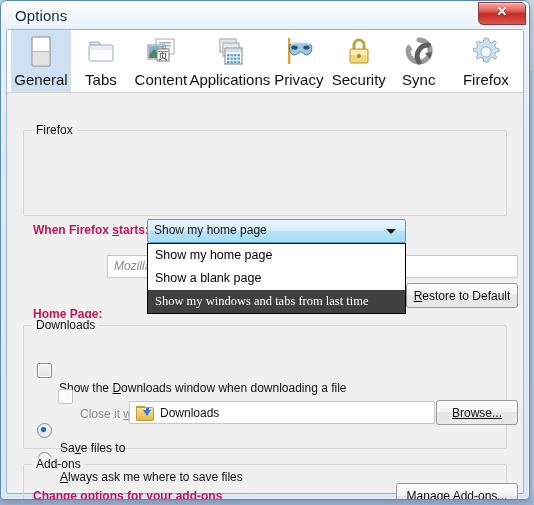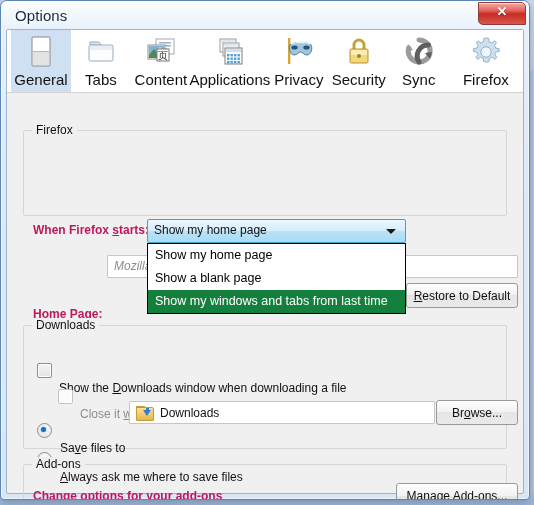--- a/index.html
+++ b/index.html
@@ -124,21 +124,21 @@
   #combo .arrow{
     position:absolute;right:9px;top:9px;
     width:0;height:0;border-left:5px solid transparent;border-right:5px solid transparent;
     border-top:5px solid #1a1a1a;
   }
   #droplist{
     position:absolute;left:140px;top:150px;width:257px;
     background:#fff;border:1px solid #000;z-index:40;
   }
   #droplist .opt{height:23px;line-height:23px;padding-left:7px;font-size:12.5px;color:#000;cursor:pointer;}
-  #droplist .opt.hl{background:#15803d;color:#fff;}
+  #droplist .opt.hl{background:#404040;color:#fff;font-family:Liberation Serif, serif;}
 
   
   .txtinput{
     position:absolute;border:1px solid #c6c6c6;background:#fff;
     font-size:12px;color:#111;border-radius:1px;
   }
   .txtinput .ph{position:absolute;left:6px;top:3px;color:#8d8d8d;font-style:italic;font-size:12px;}
   .btn{
     position:absolute;
     border:1px solid #999;border-radius:3px;
@@ -386,21 +386,21 @@
       <div class="txtinput" style="left:122px;top:308px;width:298px;height:21px;display:flex;align-items:center;padding-left:6px;gap:8px;">
         <div class="folder-ico">
           <div class="tabtop"></div>
             <div class="back"></div>
           <div class="arrstem"></div>
             <div class="arr"></div>
         </div>
         <span style="font-size:12px;color:#111;">Downloads</span>
       </div>
 
-      <div class="btn" style="left:429px;top:307px;width:80px;height:23px;">
+      <div class="btn" style="left:429px;top:307px;width:80px;height:23px;text-decoration:underline;">
         <span>Br<span class="u">o</span>wse...</span>
       </div>
 
       <div class="cbrow" style="left:30px;top:341px;">
         <div class="radio"></div>
         <div class="t">
           <span class="u">A</span>lways ask me where to save files
         </div>
       </div>
 

